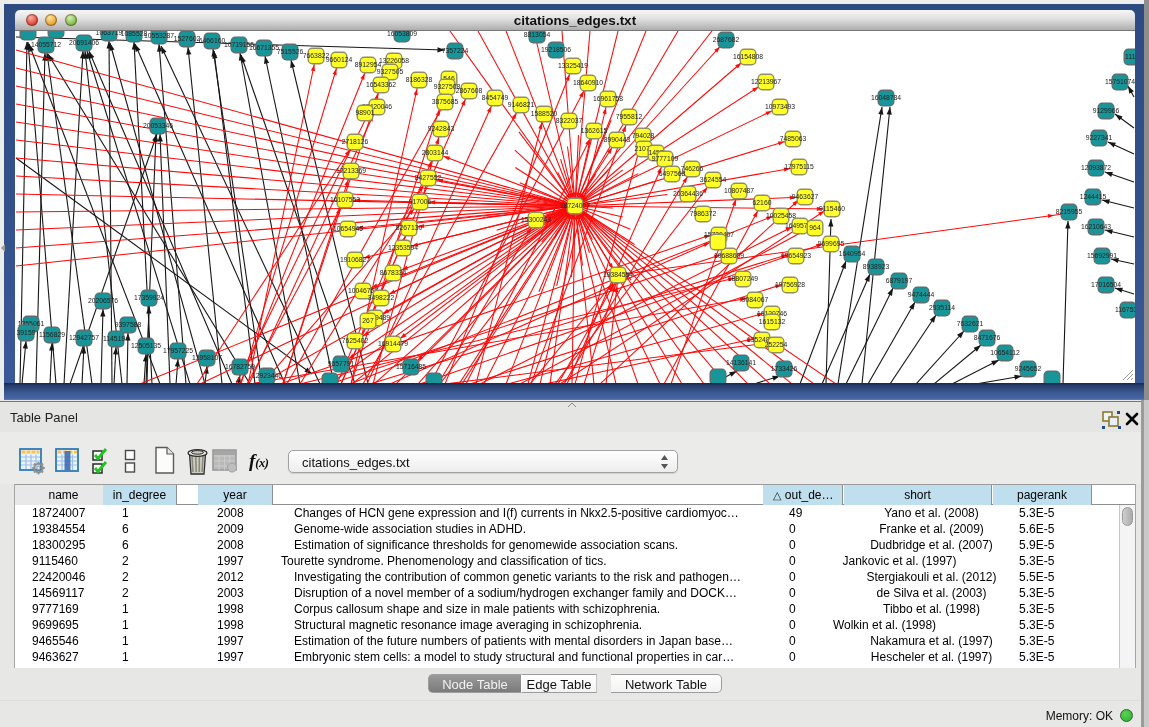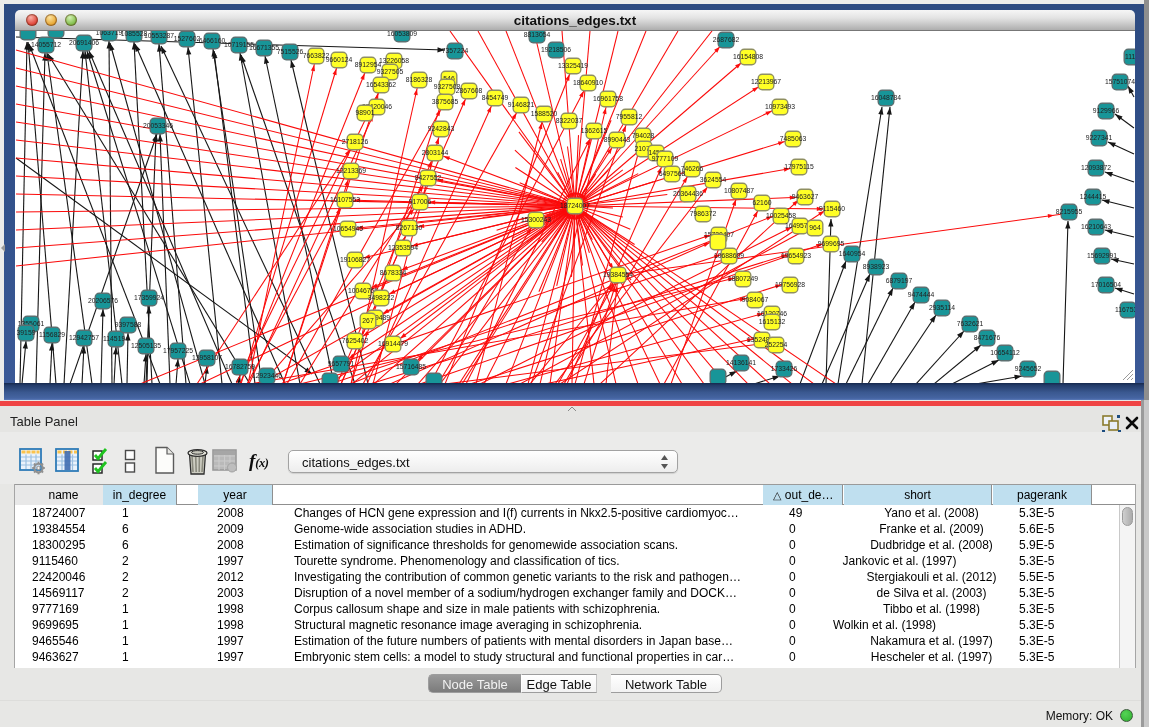--- a/index.html
+++ b/index.html
@@ -12,21 +12,21 @@
  border-bottom:1px solid #777}
 #titlebar .t{width:100%;text-align:center;font-size:13.5px;color:#111;line-height:21px;font-weight:600}
 .tl{width:12px;height:12px;border-radius:50%;top:4px;box-shadow:inset 0 0 0 1.2px rgba(80,40,20,0.45)}
 #canvas{left:11px;top:27px;width:1120px;height:352px;background:#fff;overflow:hidden}
 
 #topstrip{left:0;top:0;width:1149px;height:4px;background:#ececea}
 #leftstrip{left:0;top:0;width:4px;height:400px;background:#ececea}
 #rightstrip{left:1144px;top:0;width:5px;height:400px;background:#8e8e8e}
 #rightstrip2{left:1141px;top:400px;width:8px;height:327px;background:linear-gradient(90deg,#9b9b9b 0 3px,#c9c9c9 3px);z-index:5}
 
-#phead{left:0;top:401px;width:1149px;height:31px;background:#e5e5e3;border-top:5px solid #ef4444}
+#phead{left:0;top:401px;width:1149px;height:31px;background:#e5e5e3;border-top:1px solid #ef4444}
 #phead .t{left:10px;top:8px;font-size:13px;color:#222}
 #toolbar{left:0;top:432px;width:1149px;height:52px;background:#ebebea}
 #dropdown{left:288px;top:18px;width:390px;height:23px;border:1px solid #a2a2a2;border-radius:5px;
  background:linear-gradient(180deg,#ffffff,#ededed);box-shadow:0 1px 1px rgba(0,0,0,0.12)}
 #dropdown .t{left:13px;top:4px;font-size:13px;color:#111}
 
 #thead{left:14px;top:484px;width:1121px;height:21px;background:#fff;border-top:1px solid #9a9a9a;border-bottom:1px solid #8f8f8f}
 .hc{position:absolute;top:0;height:20px;font-size:12px;color:#000;text-align:center;line-height:20px;
  background:#bfdfef;border-right:1px solid #8f8f8f}
 #tbody{left:14px;top:505px;width:1105px;height:163px;background:#fff}
@@ -912,28 +912,28 @@
       <span style="left:775px">0</span>
       <span style="left:843px;width:149px;text-align:center">Franke et al. (2009)</span>
       <span style="left:1005px">5.6E-5</span>
     </div>
     <div class="trow" style="top:32px">
       <span style="left:18px">18300295</span>
       <span style="left:108px">6</span>
       <span style="left:203px">2008</span>
       <span style="left:280px">Estimation of significance thresholds for genomewide association scans.</span>
       <span style="left:775px">0</span>
-      <span style="left:843px;width:149px;text-align:center">Dudbridge et al. (2008)</span>
+      <span style="left:843px;width:149px;text-align:center">Dudbridge et al. (2007)</span>
       <span style="left:1005px">5.9E-5</span>
     </div>
     <div class="trow" style="top:48px">
       <span style="left:18px">9115460</span>
       <span style="left:108px">2</span>
       <span style="left:203px">1997</span>
-      <span style="left:280px">Tourette syndrome. Phenomenology and classification of tics.</span>
+      <span style="left:267px">Tourette syndrome. Phenomenology and classification of tics.</span>
       <span style="left:775px">0</span>
       <span style="left:811px;width:149px;text-align:center">Jankovic et al. (1997)</span>
       <span style="left:1005px">5.3E-5</span>
     </div>
     <div class="trow" style="top:64px">
       <span style="left:18px">22420046</span>
       <span style="left:108px">2</span>
       <span style="left:203px">2012</span>
       <span style="left:280px">Investigating the contribution of common genetic variants to the risk and pathogen…</span>
       <span style="left:775px">0</span>

